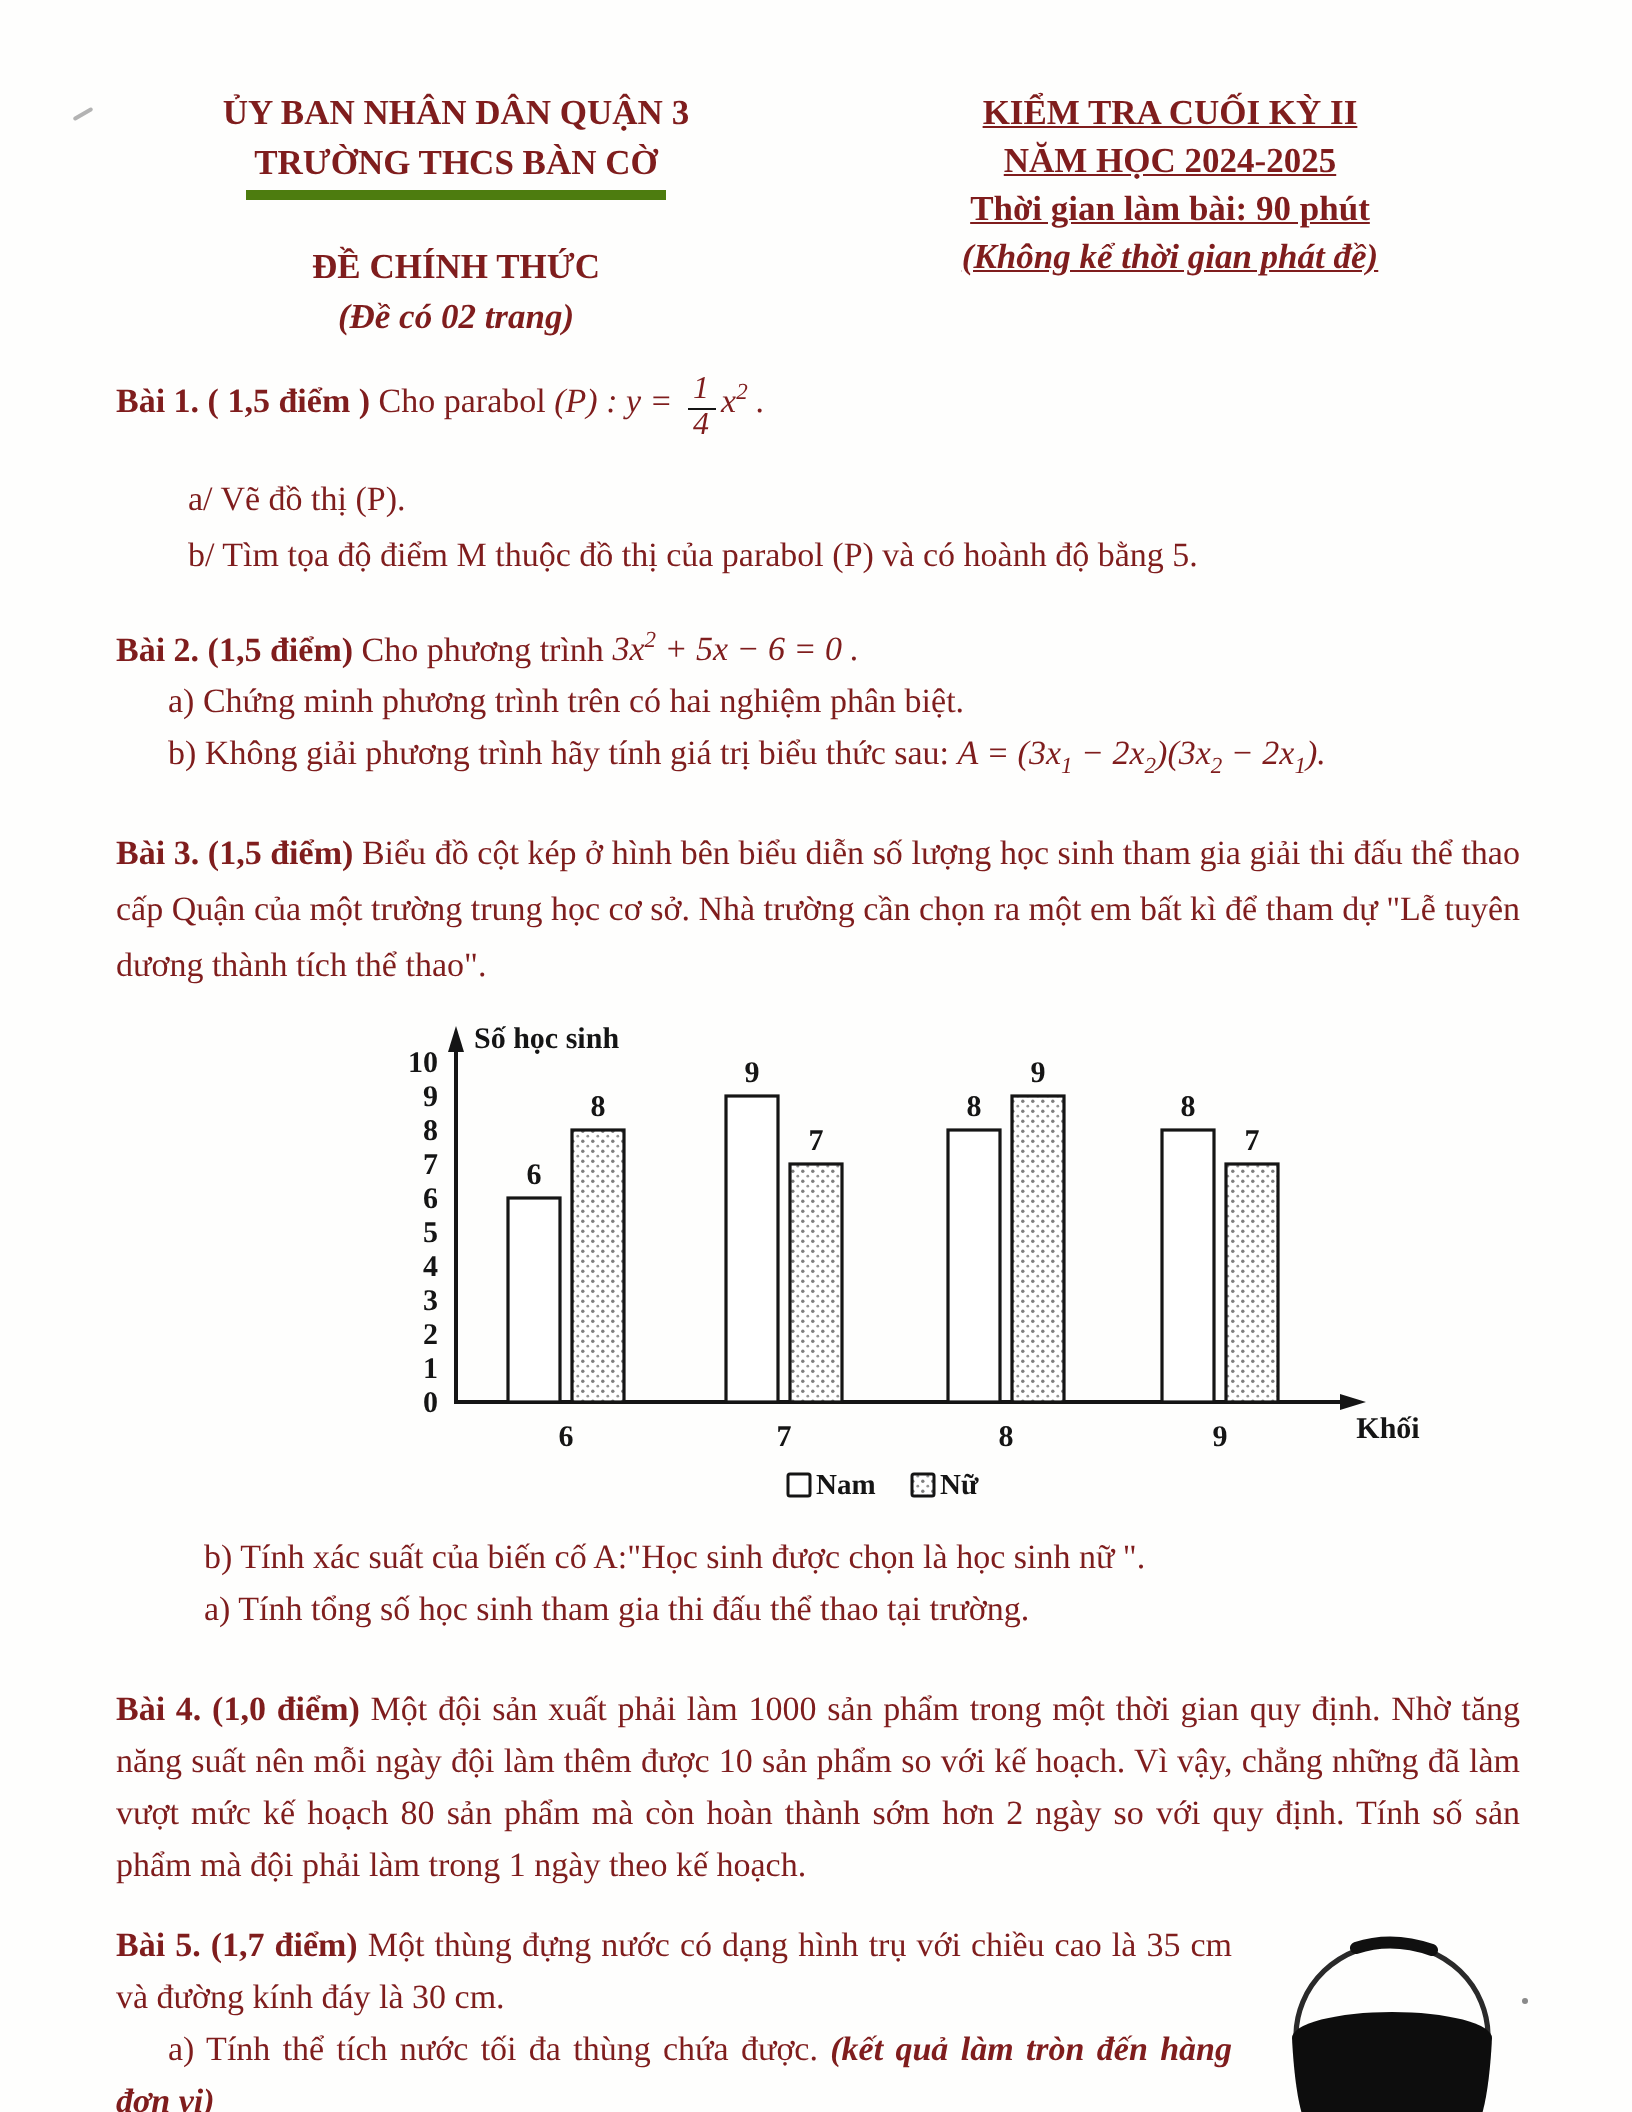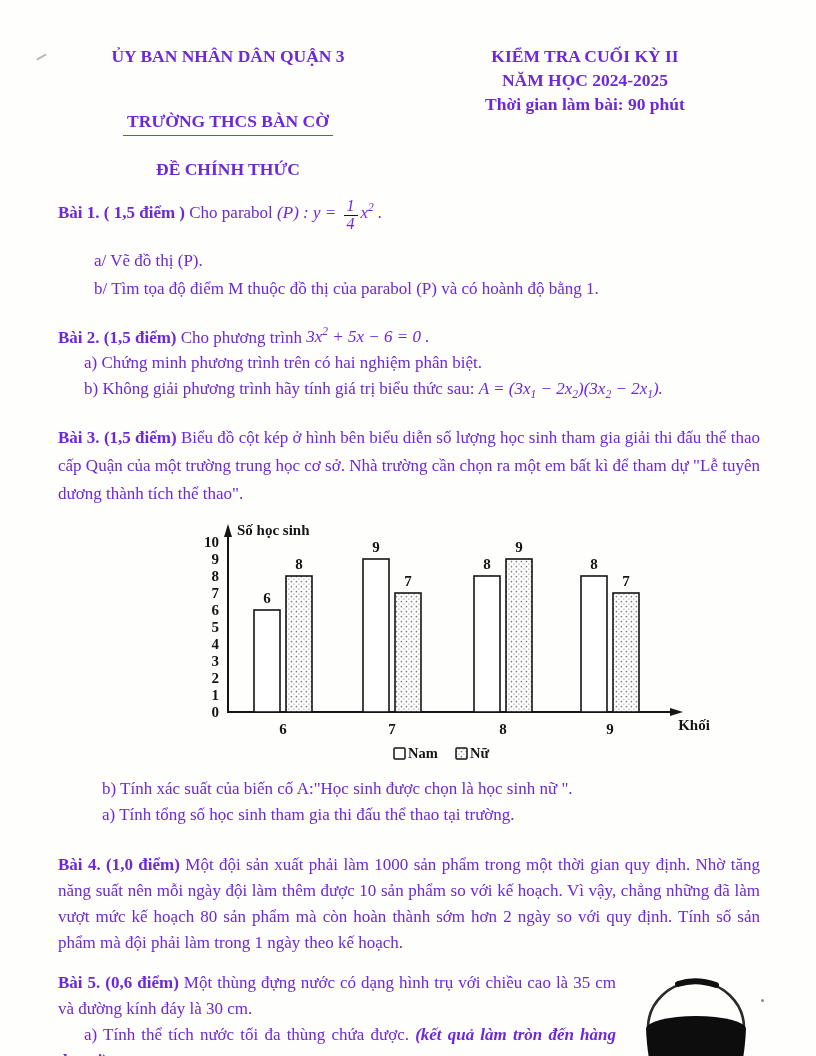--- a/index.html
+++ b/index.html
@@ -1,26 +1,26 @@
 <!DOCTYPE html>
 <html><head>
 <meta charset="utf-8">
 <style>
   *{box-sizing:border-box;}
   html,body{margin:0;padding:0;background:#ffffff;}
   .page{width:816px;height:1056px;position:relative;background:#fefefdf5;
-        font-family:"Liberation Serif",serif;color:#6d28d9;
+        font-family:"Liberation Serif",serif;color:#7f1d1d;
         padding:44px 56px 24px 58px;overflow:hidden;}
   .scan-mark{position:absolute;left:36px;top:56px;width:11px;height:2px;background:#9a9a9a;
         transform:rotate(-30deg);border-radius:2px;opacity:.75;}
   .scan-dot{position:absolute;left:761px;top:999px;width:3px;height:3px;background:#8a8a8a;border-radius:50%;}
   .header{display:flex;justify-content:space-between;}
   .h-left{width:340px;text-align:center;font-weight:bold;font-size:17.5px;line-height:25px;}
-  .h-right{width:350px;text-align:center;font-weight:bold;font-size:17.5px;line-height:24px;}
-  .school{display:inline-block;border-bottom:1px solid #4d7c0f;padding:0 4px 1px;margin-top:40px;}
+  .h-right{width:350px;text-align:center;font-weight:bold;font-size:17.5px;line-height:24px;text-decoration:underline;}
+  .school{display:inline-block;border-bottom:5px solid #4d7c0f;padding:0 4px 1px;}
   .hgap{height:21px;}
   .it{font-style:italic;}
   .line{margin:0;font-size:17px;line-height:26px;}
   .b{font-weight:bold;}
   .just{text-align:justify;}
   .indent1{padding-left:36px;}
   .indent2{padding-left:26px;}
   .indent3{padding-left:44px;}
   .math{font-style:italic;}
   sup{font-size:11.5px;font-style:italic;}
@@ -46,32 +46,34 @@
 <div class="page">
   <div class="scan-mark"></div>
   <div class="scan-dot"></div>
 
   <div class="header">
     <div class="h-left">
       <div>ỦY BAN NHÂN DÂN QUẬN 3</div>
       <div><span class="school">TRƯỜNG THCS BÀN CỜ</span></div>
       <div class="hgap"></div>
       <div>ĐỀ CHÍNH THỨC</div>
+      <div class="it">(Đề có 02 trang)</div>
     </div>
     <div class="h-right">
       <div>KIỂM TRA CUỐI KỲ II</div>
       <div>NĂM HỌC 2024-2025</div>
       <div>Thời gian làm bài: 90 phút</div>
+      <div class="it">(Không kể thời gian phát đề)</div>
     </div>
   </div>
 
   <div class="problem" id="b1">
     <p class="line eq-line"><b>Bài 1. ( 1,5 điểm )</b><span> Cho parabol </span><span class="math">(P) : </span><span class="math"><span>y = </span><span class="frac"><span class="num">1</span><span class="den">4</span></span><span>x</span><sup>2</sup><span> .</span></span></p>
     <p class="line lh28 indent1"><span>a/ Vẽ đồ thị (P).</span></p>
-    <p class="line lh28 indent1"><span>b/ Tìm tọa độ điểm M thuộc đồ thị của parabol (P) và có hoành độ bằng 1.</span></p>
+    <p class="line lh28 indent1"><span>b/ Tìm tọa độ điểm M thuộc đồ thị của parabol (P) và có hoành độ bằng 5.</span></p>
   </div>
 
   <div class="problem">
     <p class="line"><b>Bài 2. (1,5 điểm)</b><span> Cho phương trình </span><span class="math"><span>3x</span><sup>2</sup><span> + 5x − 6 = 0 .</span></span></p>
     <p class="line indent2"><span>a) Chứng minh phương trình trên có hai nghiệm phân biệt.</span></p>
     <p class="line indent2"><span>b) Không giải phương trình hãy tính giá trị biểu thức sau:  </span><span class="math"><span>A = (3x</span><sub>1</sub><span> − 2x</span><sub>2</sub><span>)(3x</span><sub>2</sub><span> − 2x</span><sub>1</sub><span>).</span></span></p>
   </div>
 
   <div class="problem">
     <p class="line lh28 just"><b>Bài 3. (1,5 điểm)</b><span> Biểu đồ cột kép ở hình bên biểu diễn số lượng học sinh tham gia giải thi đấu thể thao cấp Quận của một trường trung học cơ sở. Nhà trường cần chọn ra một em bất kì để tham dự "Lễ tuyên dương thành tích thể thao".</span></p>
@@ -134,16 +136,16 @@
   <div class="problem mt6">
     <p class="line just"><b>Bài 4. (1,0 điểm)</b><span> Một đội sản xuất phải làm 1000 sản phẩm trong một thời gian quy định. Nhờ tăng năng suất nên mỗi ngày đội làm thêm được 10 sản phẩm so với kế hoạch. Vì vậy, chẳng những đã làm vượt mức kế hoạch 80 sản phẩm mà còn hoàn thành sớm hơn 2 ngày so với quy định. Tính số sản phẩm mà đội phải làm trong 1 ngày theo kế hoạch.</span></p>
   </div>
 
   <div class="b5">
     <svg class="bucket" width="128" height="120" viewBox="0 0 128 120">
       <path d="M 16,52 A 48,46 0 0 1 112,52" fill="none" stroke="#2a2a2a" stroke-width="2.6"></path>
       <path d="M 46,8 Q 64,2 84,9" fill="none" stroke="#101010" stroke-width="6" stroke-linecap="round"></path>
       <path d="M 14,53 C 15,74 18,97 25,103 C 40,115 88,115 103,103 C 110,97 113,74 114,53 A 50,13 0 0 0 14,53 Z" fill="#0d0d0d"></path>
     </svg>
-    <p class="line just"><b>Bài 5. (0,6 điểm)</b><span> Một thùng đựng nước có dạng hình trụ với chiều cao là 35 cm và đường kính đáy là 30 cm.</span></p>
+    <p class="line just"><b>Bài 5. (1,7 điểm)</b><span> Một thùng đựng nước có dạng hình trụ với chiều cao là 35 cm và đường kính đáy là 30 cm.</span></p>
     <p class="line just" style="text-indent:26px"><span>a) Tính thể tích nước tối đa thùng chứa được. </span><span class="it b">(kết quả làm tròn đến hàng đơn vị)</span></p>
   </div>
 </div>
 
 </body></html>

